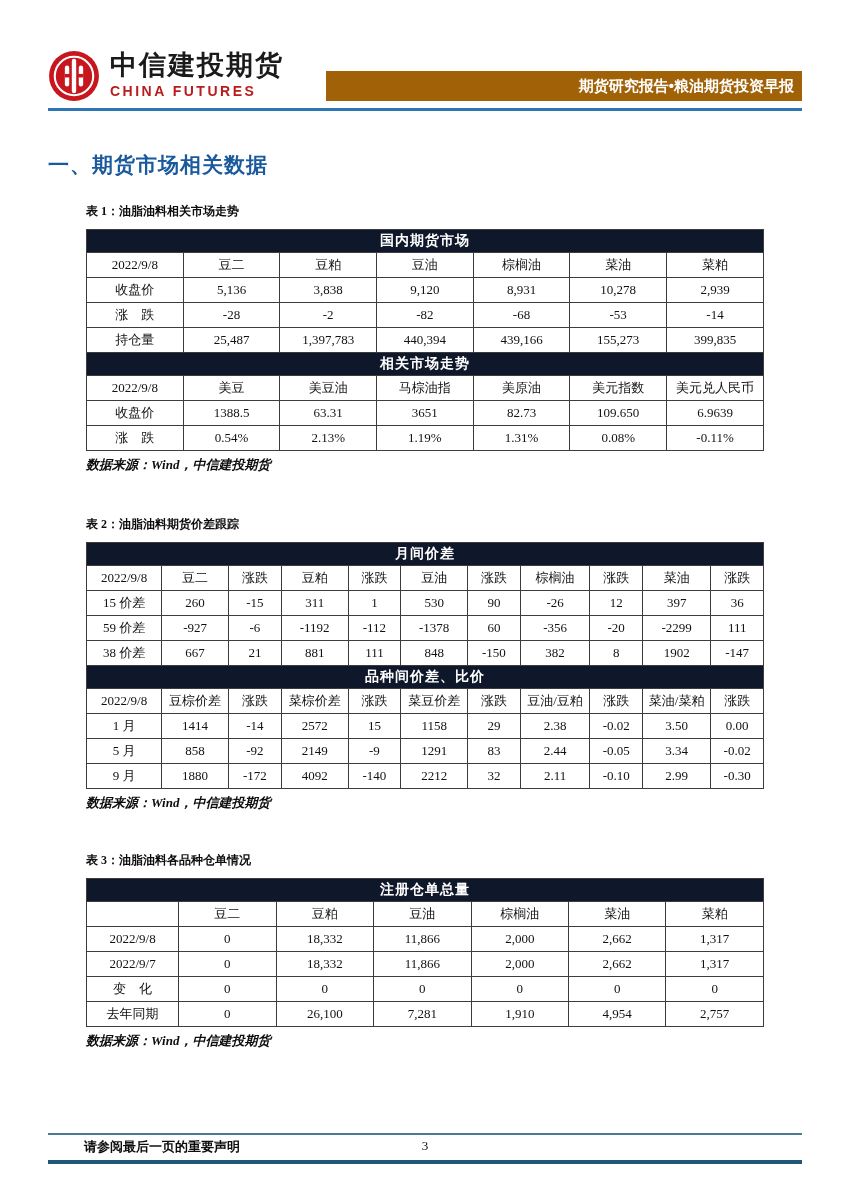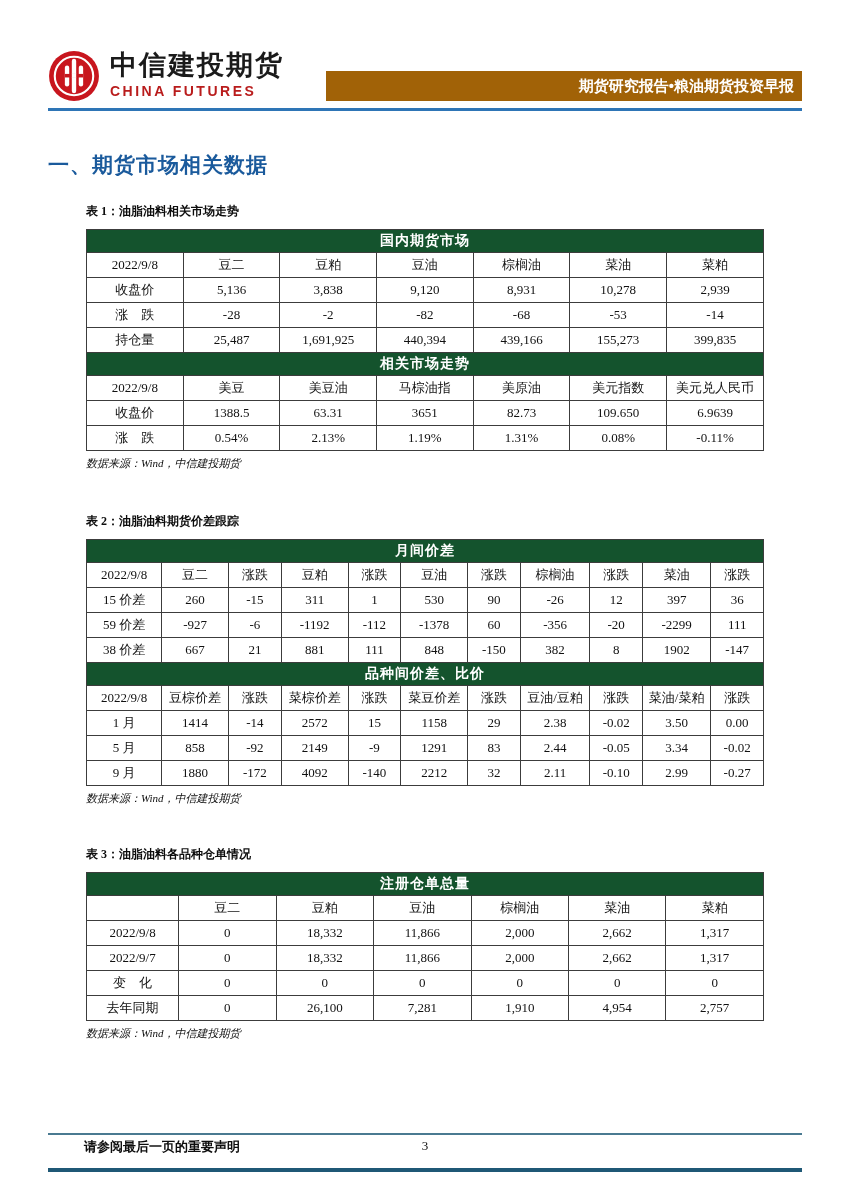--- a/index.html
+++ b/index.html
@@ -58,33 +58,33 @@
     border-collapse: collapse; table-layout: fixed;
     border: 1.5px solid #2f2f2f;
   }
   table.rtable td, table.rtable th {
     border: 1px solid #3c3c3c;
     text-align: center; vertical-align: middle;
     font-size: 13px; padding: 4px 2px; line-height: 16px;
     overflow: hidden; white-space: nowrap;
   }
   table.rtable tr.band th {
-    background: #14532d; color: #ffffff;
+    background: #0f172a; color: #ffffff;
     font-weight: bold; font-size: 14px; letter-spacing: 1px;
     padding: 3px 10px;
   }
   .note {
     margin: 5px 86px 0 86px;
-    font-weight: normal; font-style: italic; font-size: 11px; color: #0d0d0d;
+    font-weight: bold; font-style: italic; font-size: 13px; color: #0d0d0d;
   }
 
   
   .footer { position: absolute; left: 48px; right: 48px; top: 1083px; }
   .footer-line-top { height: 2px; background: #4a7a91; }
-  .footer-row { position: relative; height: 32px; margin-top: 1px; }
+  .footer-row { position: relative; height: 24px; margin-top: 1px; }
   .footer-disclaimer {
     position: absolute; left: 36px; top: 2px;
     font-weight: bold; font-size: 13px; color: #0d0d0d;
   }
   .footer-pageno {
     text-align: center; font-size: 13px; color: #0d0d0d; padding-top: 2px;
   }
   .footer-line-bottom { height: 3.5px; background: #1f5876; }
 </style>
 </head>
@@ -152,21 +152,21 @@
           <td>-28</td>
           <td>-2</td>
           <td>-82</td>
           <td>-68</td>
           <td>-53</td>
           <td>-14</td>
         </tr>
         <tr>
           <td>持仓量</td>
           <td>25,487</td>
-          <td>1,691,925</td>
+          <td>1,397,783</td>
           <td>440,394</td>
           <td>439,166</td>
           <td>155,273</td>
           <td>399,835</td>
         </tr>
         <tr class="band">
           <th colspan="7">相关市场走势</th>
         </tr>
         <tr>
           <td>2022/9/8</td>
@@ -316,21 +316,21 @@
           <td>9 月</td>
           <td>1880</td>
           <td>-172</td>
           <td>4092</td>
           <td>-140</td>
           <td>2212</td>
           <td>32</td>
           <td>2.11</td>
           <td>-0.10</td>
           <td>2.99</td>
-          <td>-0.27</td>
+          <td>-0.30</td>
         </tr>
       </tbody>
   </table>
   <div class="note">数据来源：Wind，中信建投期货</div>
 
   <div class="caption cap3">表 3：油脂油料各品种仓单情况</div>
   <table class="rtable">
     <colgroup>
       <col style="width:13.6%">
         <col style="width:14.4%">

